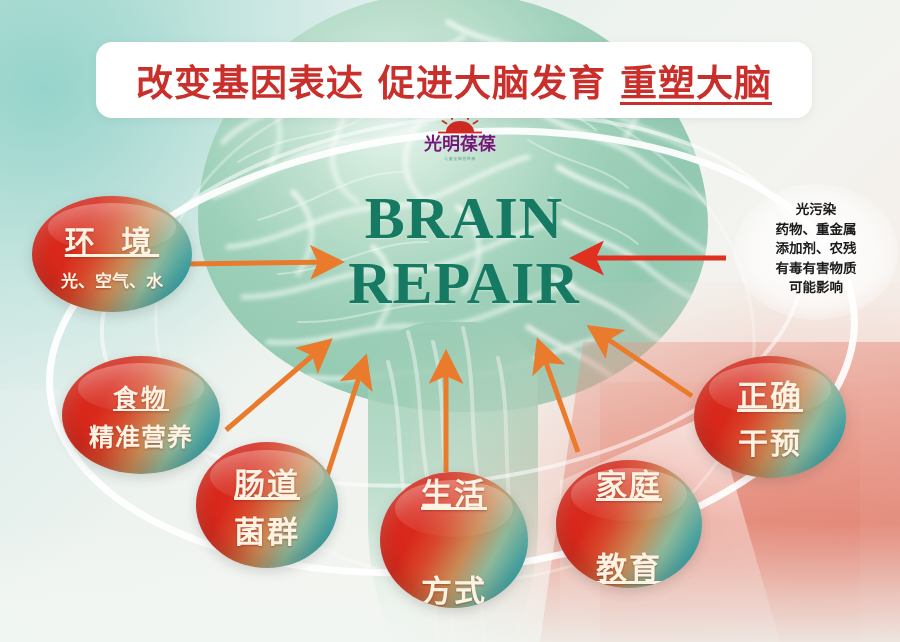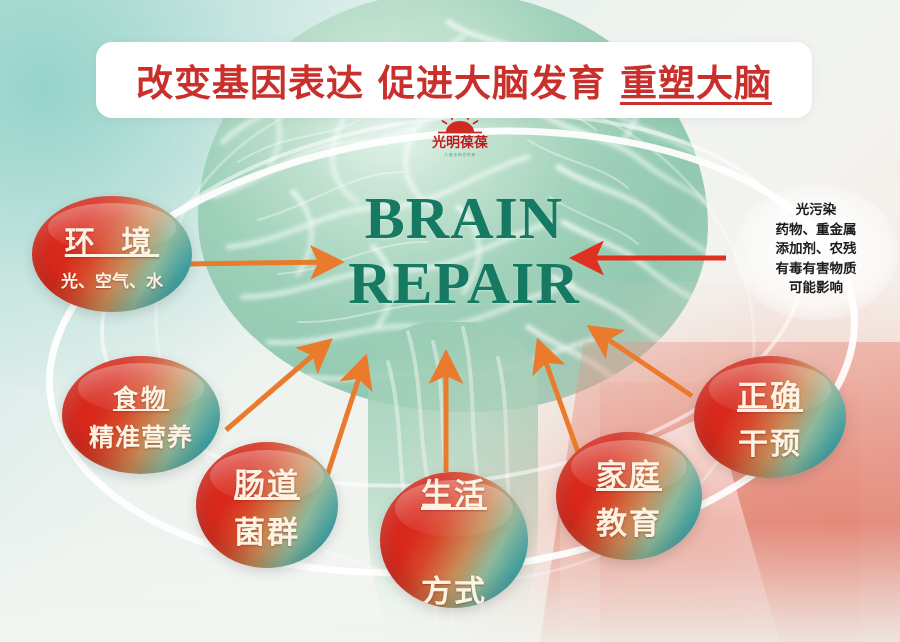--- a/index.html
+++ b/index.html
@@ -139,23 +139,23 @@
     width: 96px; height: 56px;
     z-index: 28;
     display: flex;
     flex-direction: column;
     align-items: center;
     justify-content: flex-start;
   }
   .logo-sun { width: 52px; height: 22px; display: block; }
   .logo-name {
     font-family: "DejaVu Sans", "Liberation Sans", sans-serif;
-    font-size: 14px;
-    font-weight: 700;
-    color: #b91c1c;
+    font-size: 18px;
+    font-weight: 700;
+    color: #701a75;
     letter-spacing: 0px;
     line-height: 1;
     margin-top: 1px;
     text-shadow: 0 0 1px rgba(255,255,255,0.9);
   }
   .logo-sub {
     font-size: 4px;
     color: #6aa892;
     letter-spacing: 0.5px;
     margin-top: 2px;
@@ -241,23 +241,23 @@
   #bubble-shiwu .b-sub  { font-size: 25px; letter-spacing: 1px; margin-top: 3px; }
 
   #bubble-changdao { left: 196px; top: 442px; width: 142px; height: 126px; }
   #bubble-changdao .b-main { font-size: 31px; letter-spacing: 2px; }
   #bubble-changdao .b-sub  { font-size: 31px; letter-spacing: 2px; margin-top: 3px; }
 
   #bubble-shenghuo { left: 380px; top: 472px; width: 148px; height: 136px; gap: 40px; }
   #bubble-shenghuo .b-main { font-size: 31px; letter-spacing: 2px; }
   #bubble-shenghuo .b-sub  { font-size: 31px; letter-spacing: 2px; margin-top: 12px; }
 
-  #bubble-jiating { left: 556px; top: 432px; width: 146px; height: 128px; }
+  #bubble-jiating { left: 556px; top: 460px; width: 146px; height: 128px; justify-content: space-between; }
   #bubble-jiating .b-main { font-size: 31px; letter-spacing: 2px; }
-  #bubble-jiating .b-sub  { font-size: 31px; letter-spacing: 2px; margin-top: 3px; }
+  #bubble-jiating .b-sub  { font-size: 31px; letter-spacing: 2px; margin-top: 3px; text-decoration: underline; }
 
   #bubble-zhengque { left: 694px; top: 356px; width: 152px; height: 122px; }
   #bubble-zhengque .b-main { font-size: 31px; letter-spacing: 2px; }
   #bubble-zhengque .b-sub  { font-size: 30px; letter-spacing: 2px; margin-top: 3px; }
 
   
   .right-note {
     position: absolute;
     left: 742px; top: 200px;
     width: 148px;

